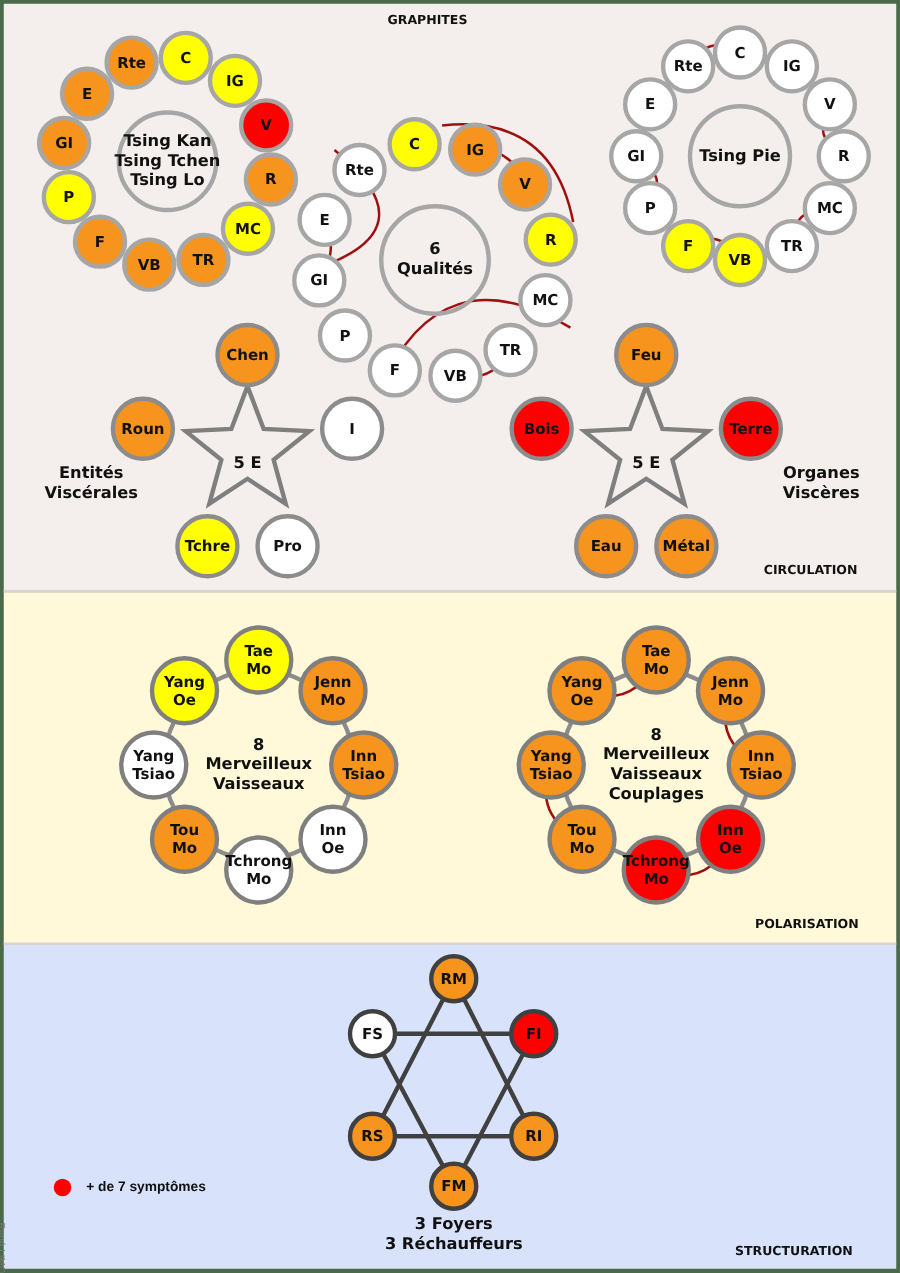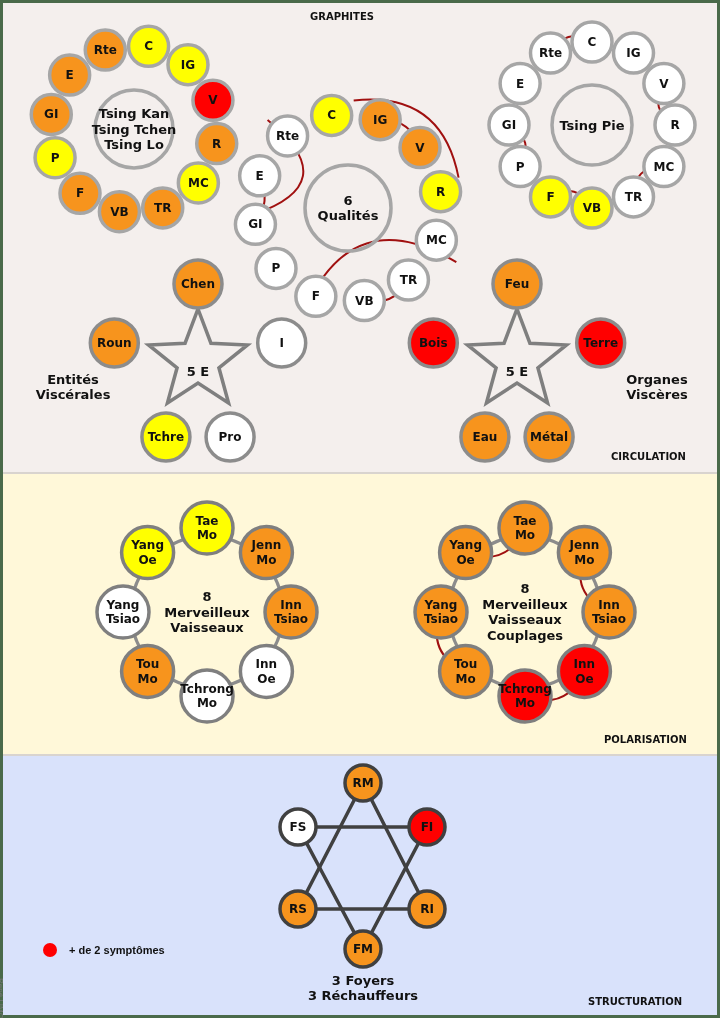--- a/index.html
+++ b/index.html
@@ -225,17 +225,17 @@
     </svg>
 
   <div class="sec-label" style="left:307px;top:8px">GRAPHITES</div>
   <div class="sec-label" style="left:608px;top:448px">CIRCULATION</div>
   <div class="sec-label" style="left:601px;top:731px">POLARISATION</div>
   <div class="sec-label" style="left:585px;top:993px">STRUCTURATION</div>
 
   <div class="legend">
     <div class="legend-row">
         <span class="legend-dot" style="background:#ff0000"></span>
-        <span>+ de 2 symptômes</span>
+        <span>+ de 7 symptômes</span>
       </div>
   </div>
   <div class="author">René LIMONT</div>
 </div>
 
 </body></html>

